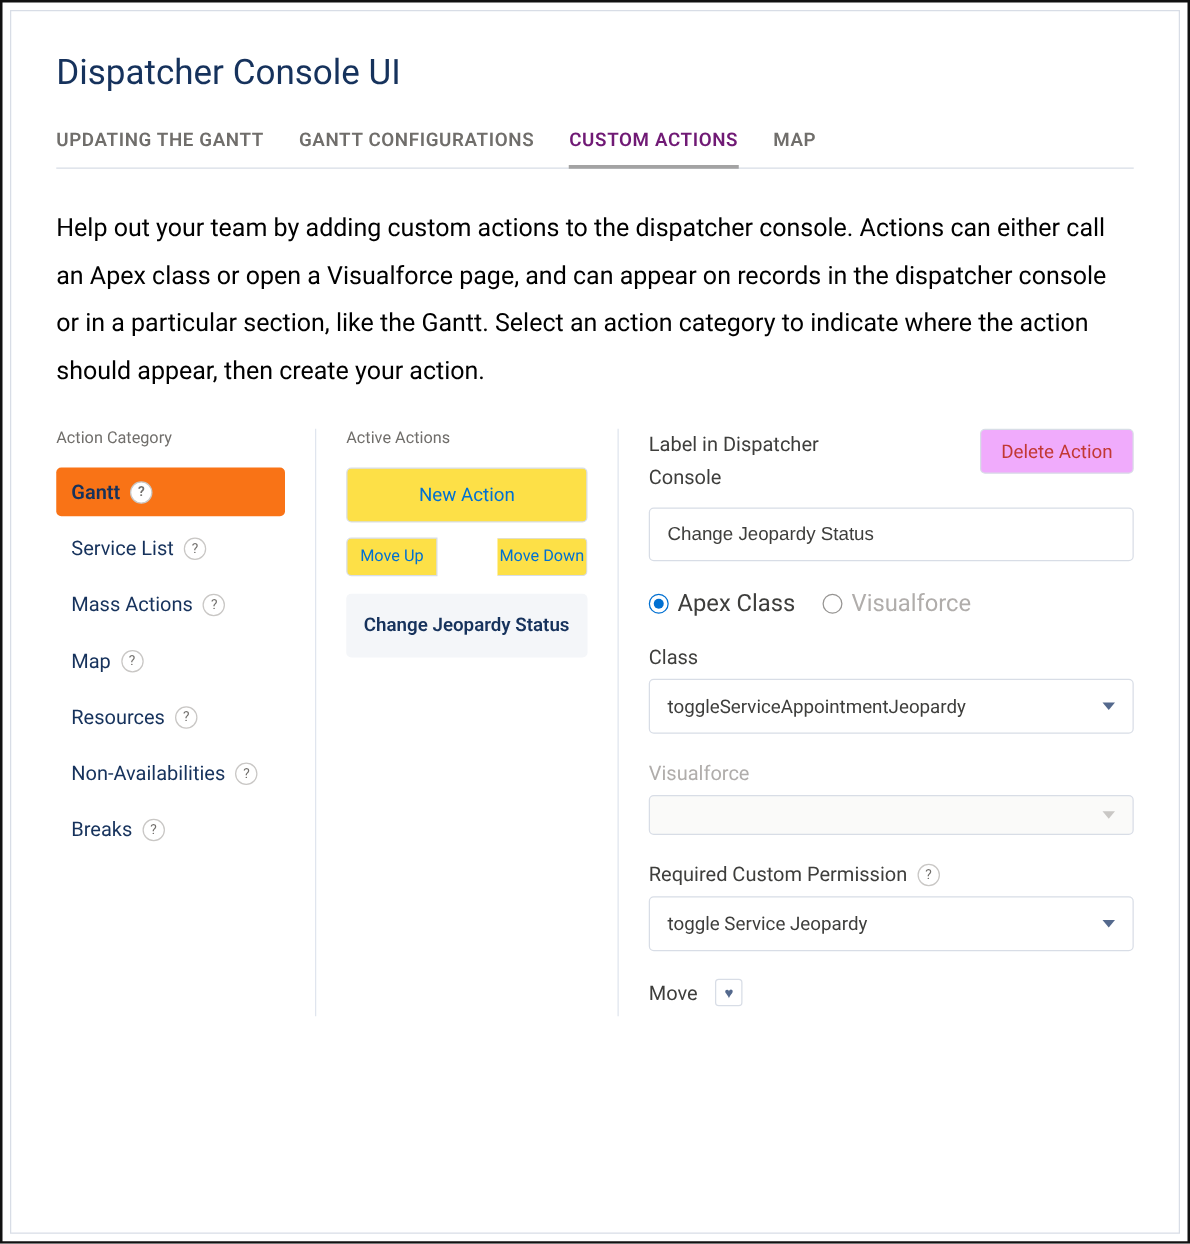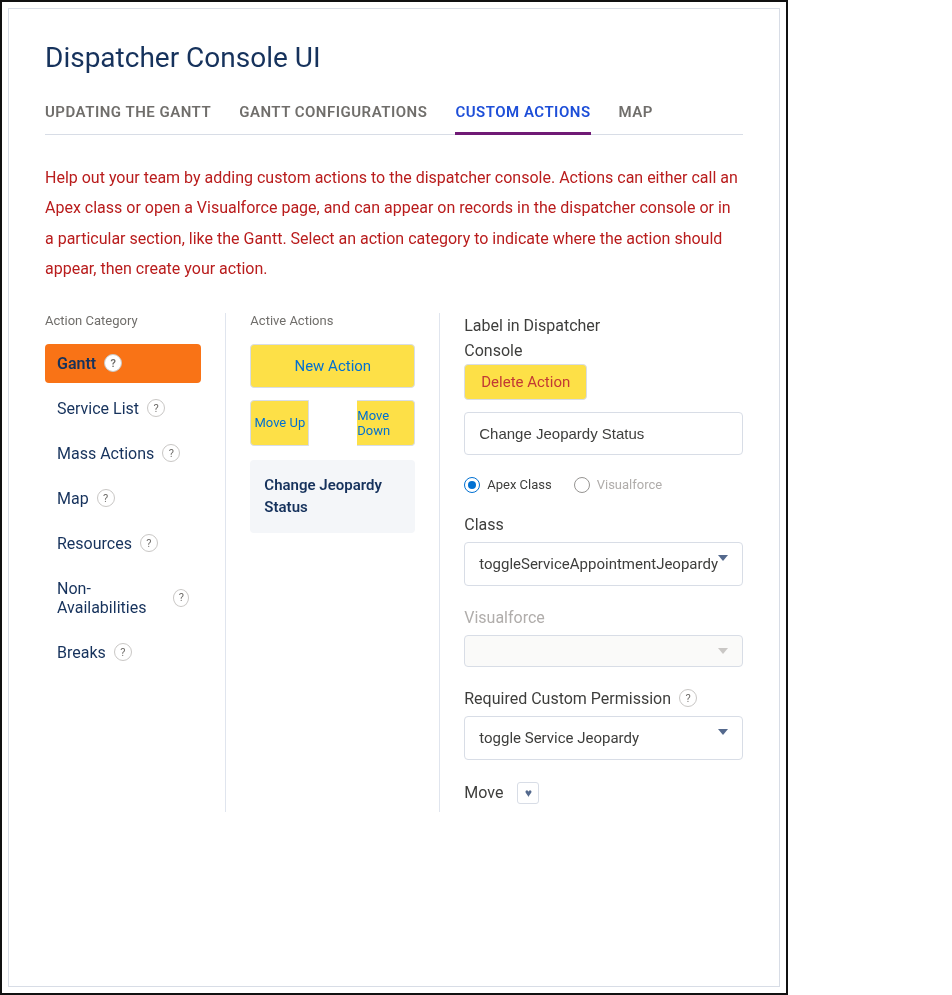--- a/index.html
+++ b/index.html
@@ -7,21 +7,21 @@
     margin: 0;
     padding: 0;
     font-family: -apple-system, BlinkMacSystemFont, "Segoe UI", Roboto, Helvetica, Arial, sans-serif;
     background: #fff;
     color: #3e3e3c;
     width: 952px;
   }
   .outer-frame {
     border: 2px solid #111;
     padding: 6px;
-    width: 788px;
+    width: 952px;
   }
   .inner-frame {
     border: 1px solid #d8dde6;
     padding: 32px 36px 0 36px;
     min-height: 979px;
     overflow: hidden;
   }
   h1.title {
     font-size: 28px;
     font-weight: 400;
@@ -38,28 +38,28 @@
     padding: 0 0 14px 0;
     font-size: 15px;
     letter-spacing: 0.5px;
     color: #706e6b;
     font-weight: 600;
     cursor: pointer;
     position: relative;
     top: 1px;
   }
   .tab.active {
-    color: #1d4ed8;
-    border-bottom: 3px solid #701a75;
+    color: #701a75;
+    border-bottom: 3px solid #a3a3a3;
     padding-bottom: 0;
   }
   .help-text {
-    font-size: 16px;
+    font-size: 20px;
     line-height: 1.9;
-    color: #b91c1c;
+    color: #000000;
     margin-bottom: 28px;
   }
   .cols {
     display: flex;
   }
   .col-left {
     width: 208px;
     padding-right: 24px;
     border-right: 1px solid #e0e5ee;
   }
@@ -157,48 +157,48 @@
     border-radius: 4px;
     padding: 12px 14px;
     font-size: 15px;
     color: #3e3e3c;
     background: #fff;
     position: relative;
   }
   .select-box {
     display: flex;
     justify-content: space-between;
+    align-items: center;
     cursor: pointer;
   }
   .select-box.disabled { background: #fafaf9; color: #b0adab;}
   .caret {
     width: 0; height: 0;
     border-left: 5px solid transparent;
     border-right: 5px solid transparent;
     border-top: 6px solid #54698d;
   }
   .caret.disabled { border-top-color: #c9c7c5; }
   .header-row {
     display: flex;
     justify-content: space-between;
     align-items: flex-start;
     margin-bottom: 12px;
-    flex-direction: column;
   }
   .delete-btn {
     border: 1px solid #d8dde6;
     border-radius: 4px;
     padding: 8px 16px;
     color: #c23934;
     font-size: 15px;
-    background: #fde047;
+    background: #f0abfc;
     cursor: pointer;
   }
   .radios { display: flex; gap: 22px; margin-top: 8px;}
-  .radio-opt { display: flex; align-items: center; gap: 7px; font-size: 13px; }
+  .radio-opt { display: flex; align-items: center; gap: 7px; font-size: 19px; }
   .radio {
     width: 16px; height: 16px; border-radius: 50%;
     border: 1px solid #969492; display: inline-flex;
     align-items: center; justify-content: center;
     background:#fff;
   }
   .radio.checked { border-color: #0070d2; }
   .radio.checked::after {
     content: ""; width: 8px; height: 8px; border-radius: 50%; background: #0070d2;
   }

